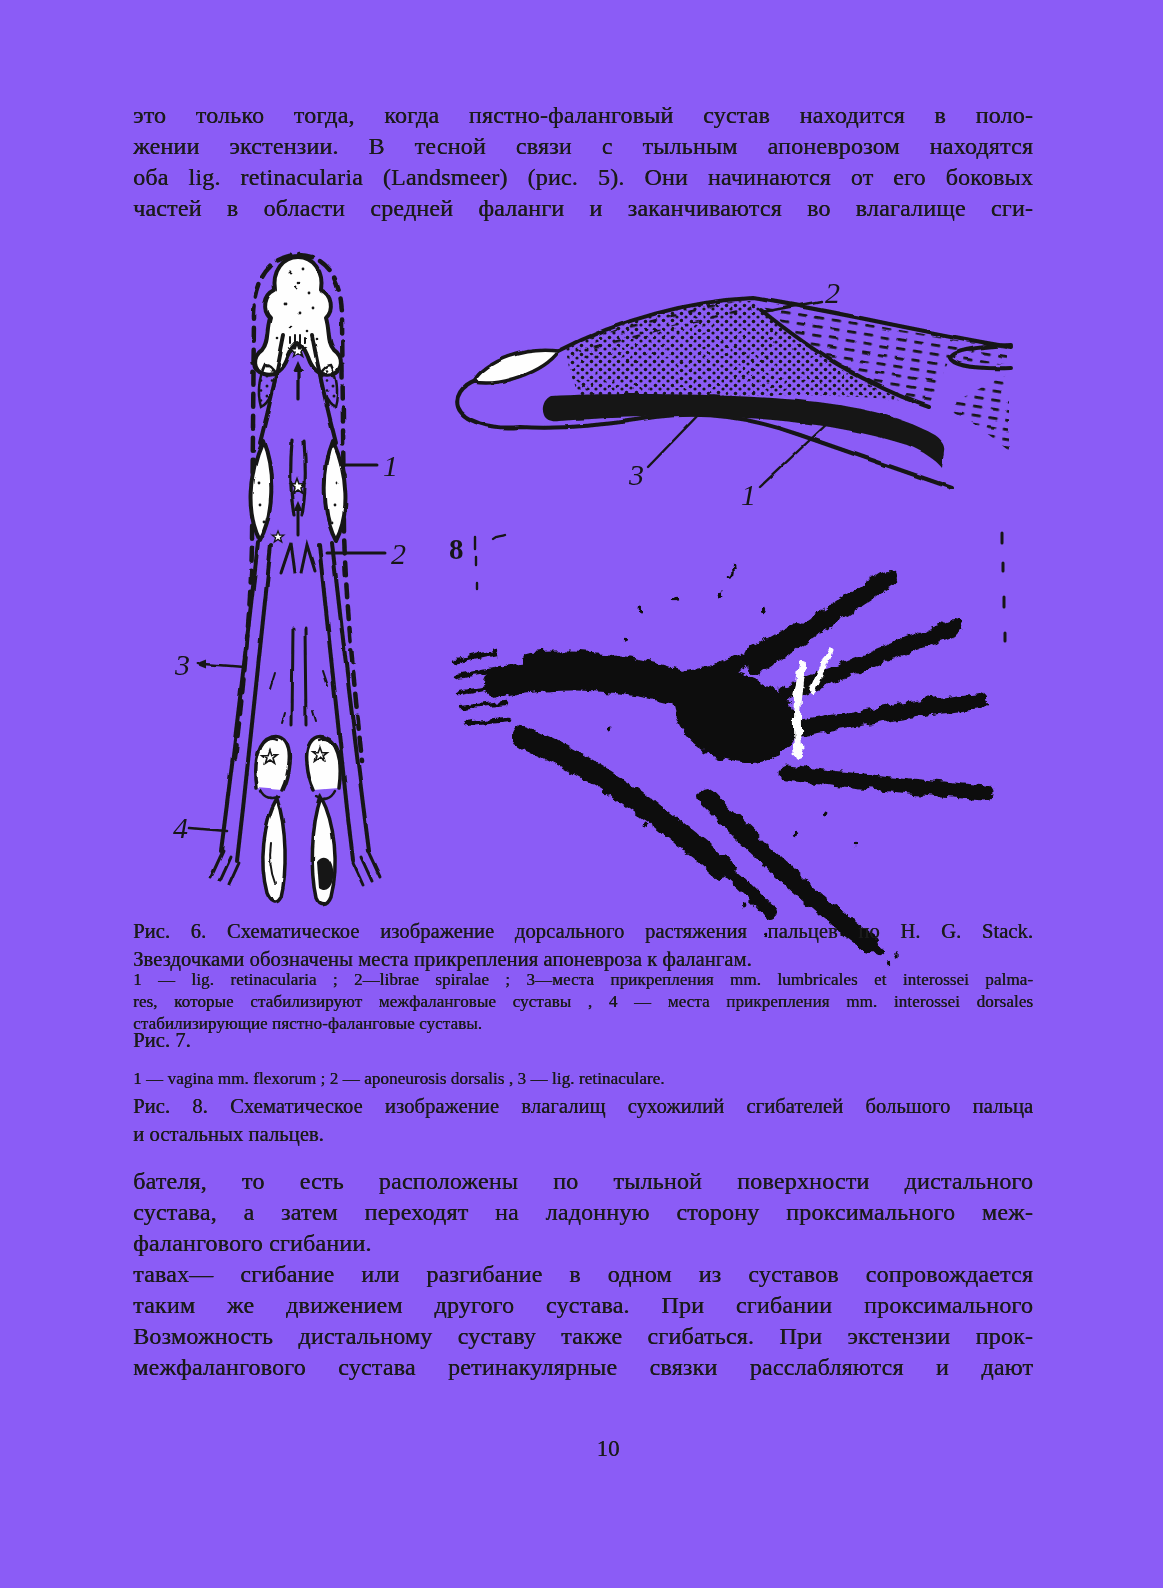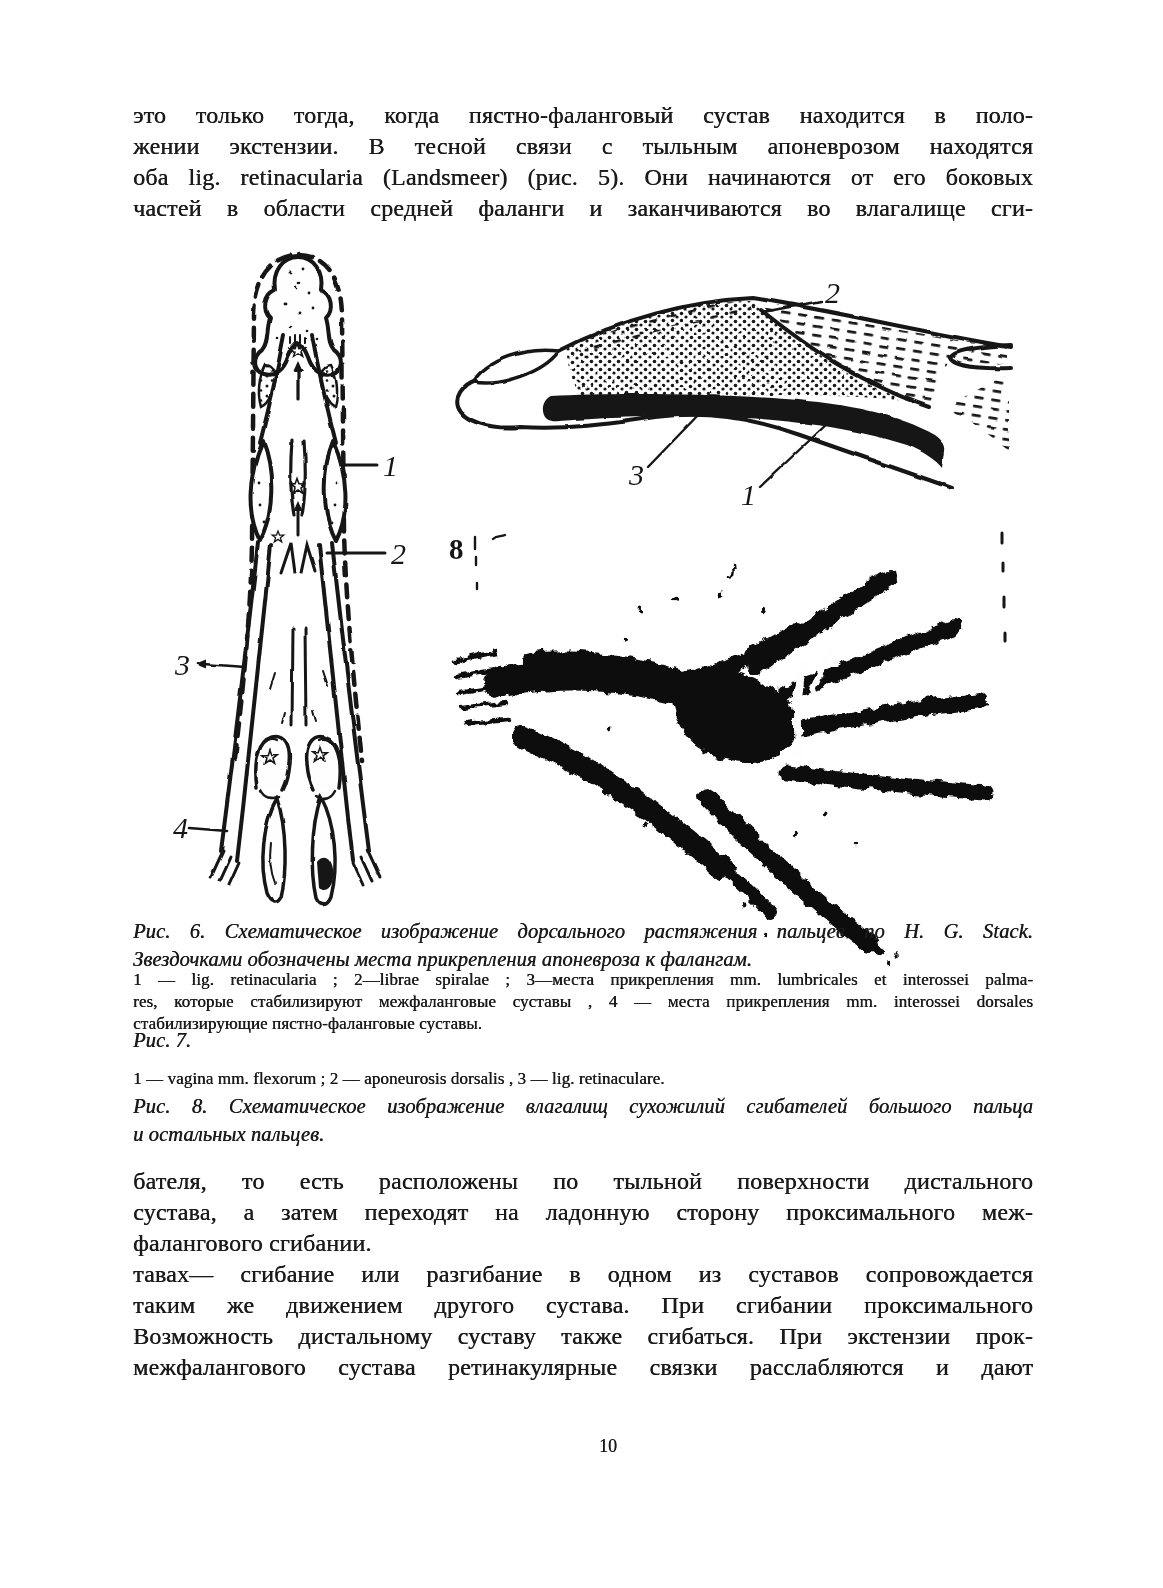--- a/index.html
+++ b/index.html
@@ -1,31 +1,31 @@
 <!DOCTYPE html>
 <html><head>
 <meta charset="utf-8">
 <style>
   html,body { margin:0; padding:0; background:#888; }
   .page {
-    position:relative; width:1163px; height:1588px; background:#ffffff;
+    position:relative; width:1163px; height:1588px; background:#8b5cf6;
     font-family:"Liberation Serif", serif; color:#1b1b1b; overflow:hidden;
     margin:0 auto;
   }
   .tblock { position:absolute; left:133px; width:900px; }
   .tl { text-shadow:0.4px 0 0 currentColor; overflow:hidden; }
   .j  { text-align:justify; text-align-last:justify; }
   .l  { text-align:left; }
   .body-txt .tl { font-size:24px; line-height:31px; height:31px; letter-spacing:0.2px; }
-  .cap .tl      { font-size:20.5px; line-height:28px; height:28px; letter-spacing:0.1px;font-style:italic; }
+  .cap .tl      { font-size:20.5px; line-height:28px; height:28px; letter-spacing:0.1px; }
   .fine .tl     { font-size:17px;  line-height:22px; height:22px; letter-spacing:0.1px; }
   .indent1 { text-indent:14px; }
   .fig { position:absolute; }
   .pagenum { position:absolute; left:563px; top:1436px; width:90px; text-align:center;
-             font-size:18px; text-shadow:0.3px 0 0 currentColor; }
+             font-size:23px; text-shadow:0.3px 0 0 currentColor; }
   svg text { font-family:"Liberation Serif", serif; }
   .figlabel { font-style:italic; font-size:30px; fill:#161616; }
   .figlabel8 { font-weight:bold; font-size:29px; fill:#161616; }
 </style>
 </head>
 <body>
 
 <div class="page">
 
   <div class="tblock body-txt" style="top:100px;">

